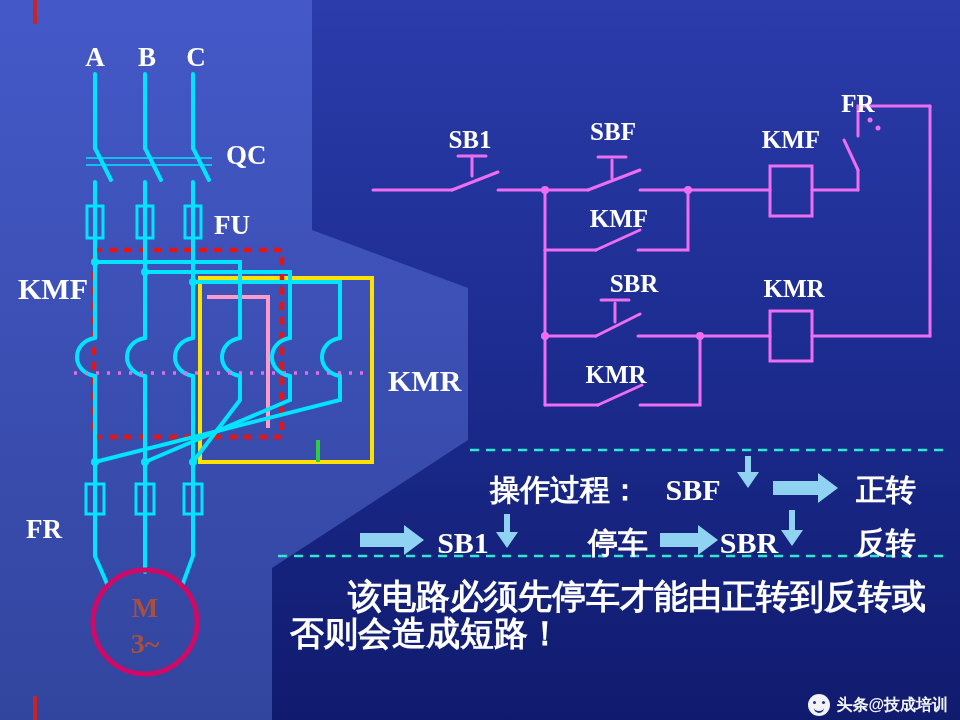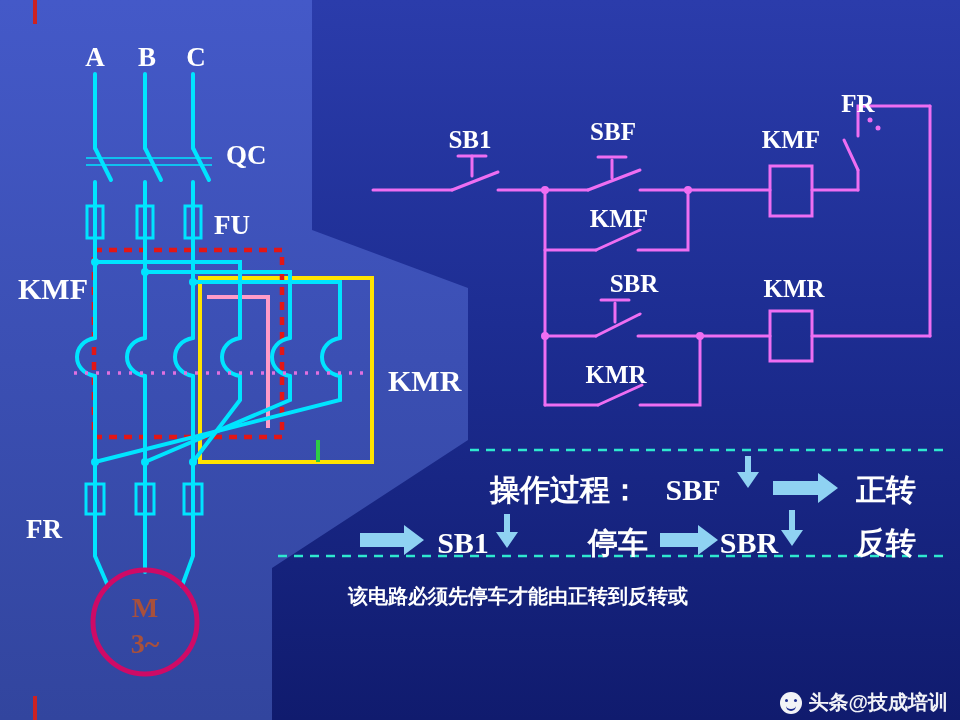--- a/index.html
+++ b/index.html
@@ -26,28 +26,28 @@
   text{fill:#ffffff;font-family:"Liberation Serif",serif;font-weight:bold;}
   .lab{font-size:27px;}
   .lab-big{font-size:30px;}
   .lab-ctl{font-size:25px;}
   .flowtxt{font-size:30px;}
   .motor-txt{fill:#a8503c;font-size:28px;}
   .motor-ring{stroke:#cf0a66;stroke-width:5;fill:none;}
   
   .note{
     position:absolute;left:290px;top:578px;width:656px;
-    color:#ffffff;font-size:20px;line-height:37px;font-weight:bold;
+    color:#ffffff;font-size:34px;line-height:37px;font-weight:bold;
     font-family:"Liberation Serif",serif;
   }
   .note .l1{padding-left:58px;}
   
   .watermark{
     position:absolute;right:12px;bottom:4px;display:flex;align-items:center;gap:6px;
-    color:#ffffff;font-size:20px;font-weight:bold;opacity:.95;
+    color:#ffffff;font-size:16px;font-weight:bold;opacity:.95;
     font-family:"Liberation Sans",sans-serif;
   }
   .wm-icon{width:22px;height:22px;border-radius:50%;background:#ffffff;position:relative;flex:0 0 auto;}
   .wm-icon::before{
     content:"";position:absolute;left:5px;top:7px;width:3px;height:3px;border-radius:50%;
     background:#1d2d92;box-shadow:9px 0 0 #1d2d92;
   }
   .wm-icon::after{
     content:"";position:absolute;left:6px;top:12px;width:10px;height:5px;
     border-bottom:2px solid #1d2d92;border-radius:0 0 8px 8px;
@@ -203,19 +203,20 @@
     <text class="flowtxt" x="693" y="500" text-anchor="middle">SBF</text>
     <text class="flowtxt" x="886" y="500" text-anchor="middle">正转</text>
     <text class="flowtxt" x="463" y="553" text-anchor="middle">SB1</text>
     <text class="flowtxt" x="618" y="553" text-anchor="middle">停车</text>
     <text class="flowtxt" x="749" y="553" text-anchor="middle">SBR</text>
     <text class="flowtxt" x="886" y="553" text-anchor="middle">反转</text>
   </svg>
 
   <div class="note">
     <div class="l1">该电路必须先停车才能由正转到反转或</div>
+    <div class="l3">否则会造成短路！</div>
   </div>
 
   <div class="watermark">
     <span class="wm-icon"></span>
     <span>头条@技成培训</span>
   </div>
 </div>
 
 </body></html>

